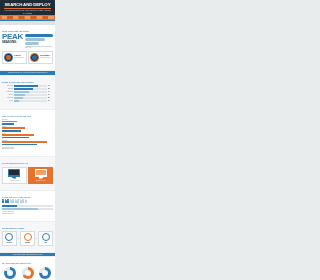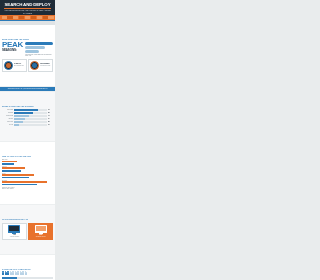--- a/index.html
+++ b/index.html
@@ -26,21 +26,21 @@
 
   
   .chipstrip { background:#e8722c; padding:1px 1.5px; display:flex; gap:0.7px; }
   .chip { flex:1; height:3.2px; background:#f09a5f; border-radius:0.3px; }
   .chip.dark { background:#cf5f1d; }
 
   .ruleband { background:#2b7bb9; height:1.6px; margin:0; }
   .greyband { background:#dfe3e5; height:3.2px; }
 
   
-  .sec { background:#f6f7f8; margin:0 0 1px 0; padding:14px 2px; }
+  .sec { background:#f6f7f8; margin:0 0 1px 0; padding:6px 2px; }
   .sec.alt { background:#ffffff; }
   .sec.blue { background:#2b7bb9; }
 
   .eyebrow {
     font-size:1.6px; font-weight:bold; color:#2b7bb9;
     letter-spacing:0.1px; text-transform:uppercase; line-height:2px;
     overflow:hidden; white-space:nowrap;
   }
 
   .bighead {

